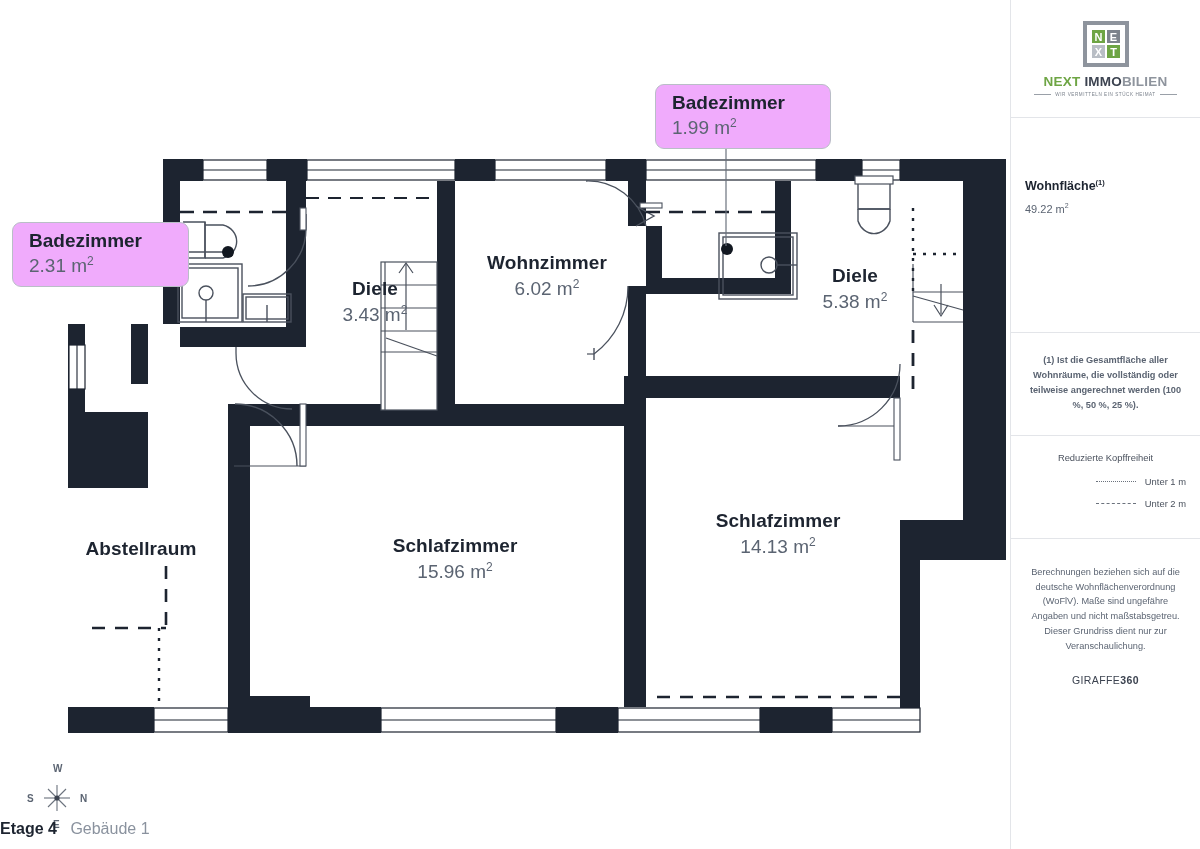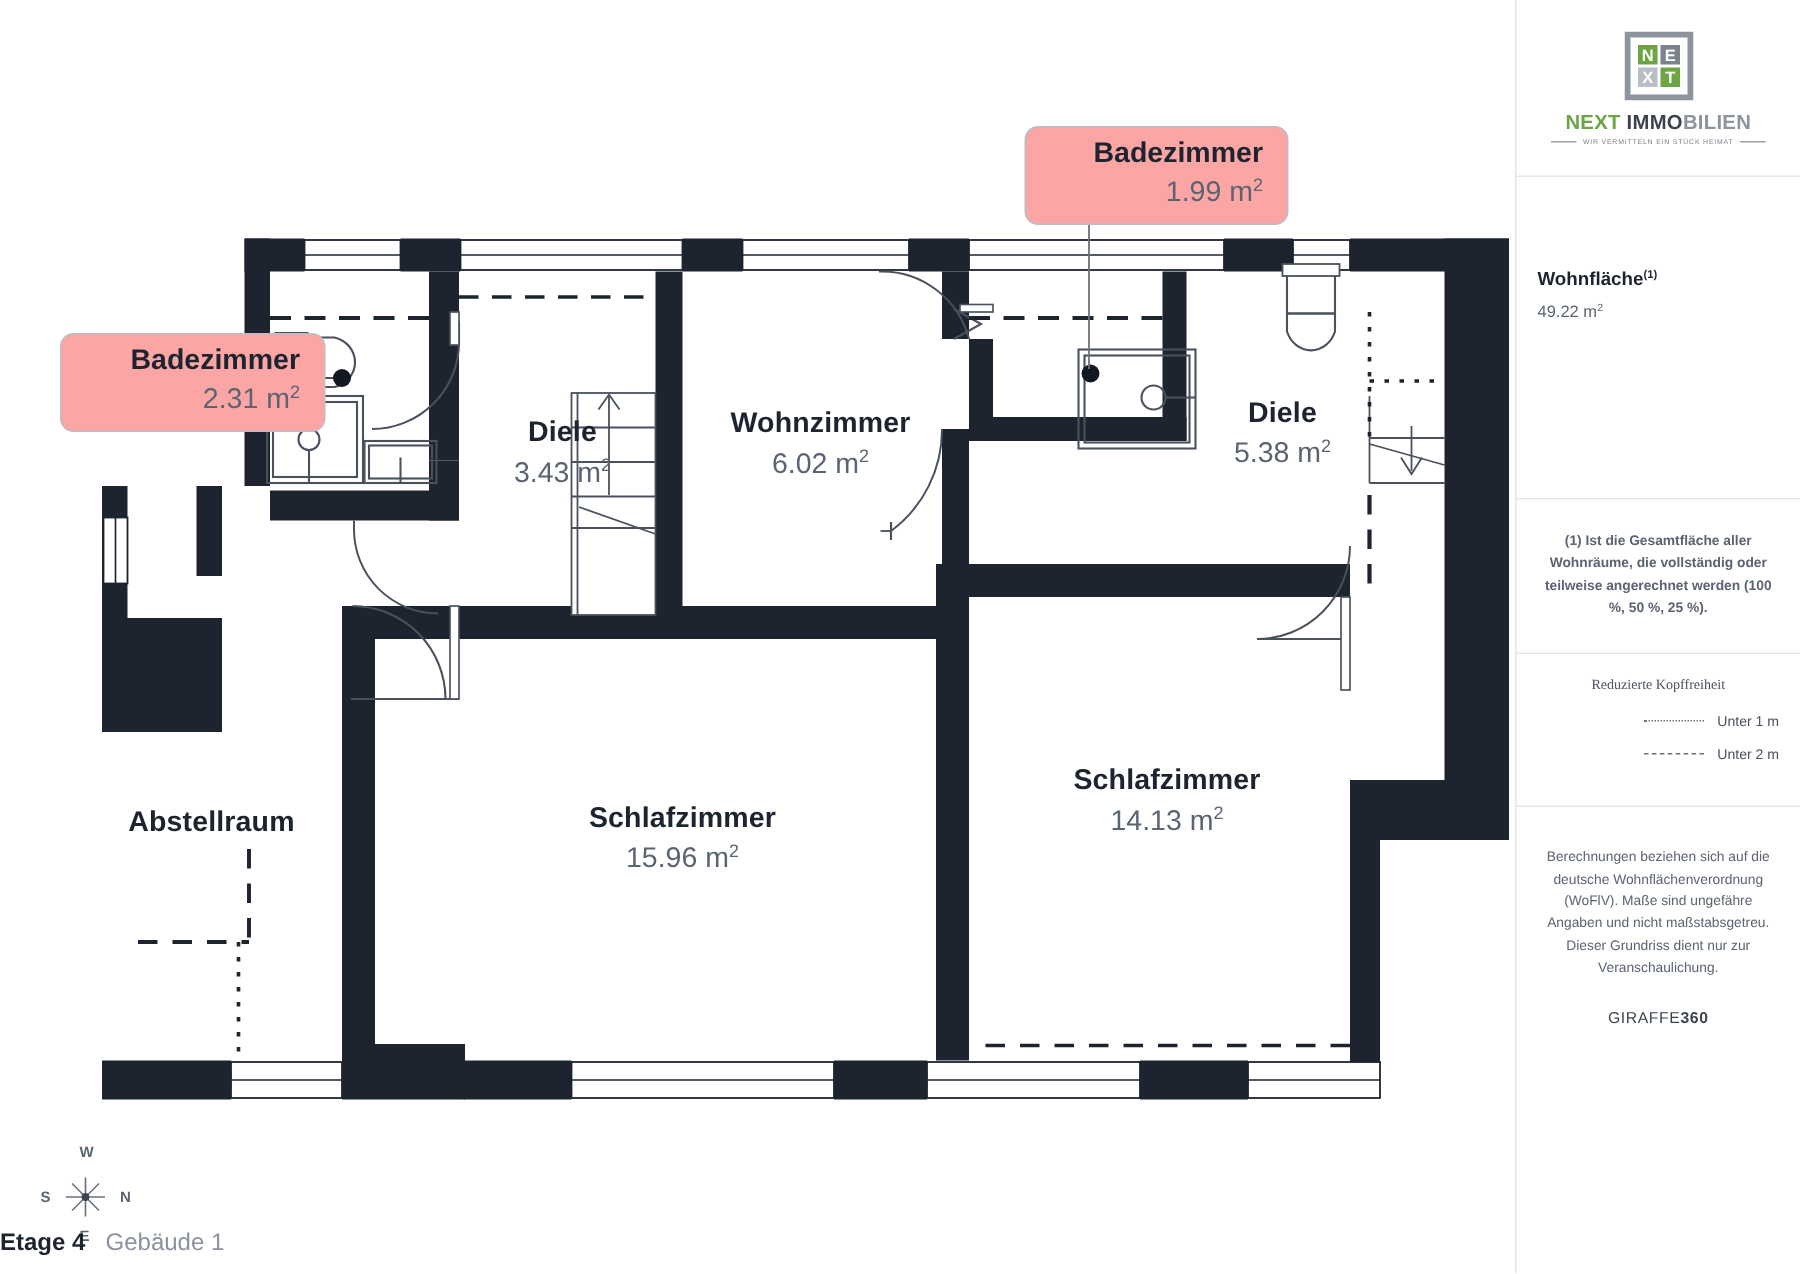--- a/index.html
+++ b/index.html
@@ -16,22 +16,22 @@
   #plan-area{position:absolute;left:0;top:0;width:1010px;height:849px;}
   #plan-svg{position:absolute;left:0;top:0;}
 
   
   .room-label{position:absolute;text-align:center;line-height:1.15;white-space:nowrap;}
   .room-label .rl-name{font-size:19px;font-weight:700;color:#1d2430;letter-spacing:.1px;}
   .room-label .rl-area{font-size:19px;font-weight:400;color:#5b6472;margin-top:4px;}
   .room-label .rl-area sup{font-size:12px;vertical-align:super;}
 
   
-  .callout{position:absolute;border:1px solid #b9bec7;border-radius:9px;background:#fca5a5;
-           padding:7px 16px 9px;text-align:right;line-height:1.15;white-space:nowrap;margin-left:28px;}
+  .callout{position:absolute;border:1px solid #b9bec7;border-radius:9px;background:#f0abfc;
+           padding:7px 16px 9px;text-align:left;line-height:1.15;white-space:nowrap;}
   .callout .rl-name{font-size:19px;font-weight:700;color:#1d2430;}
   .callout .rl-area{font-size:19px;color:#5b6472;margin-top:3px;}
   .callout .rl-area sup{font-size:12px;vertical-align:super;}
 
   
   #compass{position:absolute;left:24px;top:763px;width:66px;height:68px;}
   #compass .cdir{position:absolute;font-size:10px;font-weight:700;color:#5b6472;}
 
   
   #footer{position:absolute;left:0;top:820px;width:1010px;text-align:left;font-size:16px;}
@@ -55,21 +55,21 @@
 
   #sb-area{height:215px;display:flex;flex-direction:column;align-items:flex-start;padding-top:60px;}
   #sb-area .a-title{font-size:12.5px;font-weight:700;color:#1d2430;}
   #sb-area .a-title sup{font-size:7.5px;vertical-align:super;}
   #sb-area .a-val{font-size:11px;color:#5b6472;margin-top:9px;}
   #sb-area .a-val sup{font-size:7px;vertical-align:super;}
 
   .sb-note{font-size:9.2px;line-height:1.62;color:#5b6472;text-align:center;}
   #sb-foot1{padding:20px 16px 22px;font-weight:bold;}
   #sb-legend{padding:16px 14px 18px;}
-  #sb-legend .lg-title{font-size:9.4px;color:#4a515d;text-align:center;margin-bottom:13px;font-family:Liberation Serif, serif;}
+  #sb-legend .lg-title{font-size:9.4px;color:#4a515d;text-align:center;margin-bottom:13px;}
   .lg-row{display:flex;align-items:center;justify-content:flex-end;gap:9px;margin-bottom:11px;}
   .lg-line{width:40px;height:0;border-top:1px solid #6b727d;}
   .lg-line.dotted{border-top-style:dotted;}
   .lg-line.dashed{border-top-style:dashed;}
   .lg-lbl{font-size:9.4px;color:#4a515d;}
   #sb-legend .lg-desc{margin-top:8px;}
   #sb-bottom{padding:26px 14px 0;}
   #sb-brand{margin-top:20px;text-align:center;font-size:10.5px;color:#3c4350;letter-spacing:.4px;}
   #sb-brand b{font-weight:700;}
 </style>
@@ -265,21 +265,21 @@
     <div class="callout" style="left:655px;top:84px;width:142px;">
       <div class="rl-name">Badezimmer</div>
       <div class="rl-area"><span>1.99 m</span><sup>2</sup></div>
     </div>
 
     <div class="room-label" style="left:310px;top:278px;width:130px;">
       <div class="rl-name">Diele</div>
       <div class="rl-area"><span>3.43 m</span><sup>2</sup></div>
     </div>
 
-    <div class="room-label" style="left:452px;top:252px;width:190px;margin-top:20px;">
+    <div class="room-label" style="left:452px;top:252px;width:190px;">
       <div class="rl-name">Wohnzimmer</div>
       <div class="rl-area"><span>6.02 m</span><sup>2</sup></div>
     </div>
 
     <div class="room-label" style="left:790px;top:265px;width:130px;">
       <div class="rl-name">Diele</div>
       <div class="rl-area"><span>5.38 m</span><sup>2</sup></div>
     </div>
 
     <div class="room-label" style="left:365px;top:535px;width:180px;">

